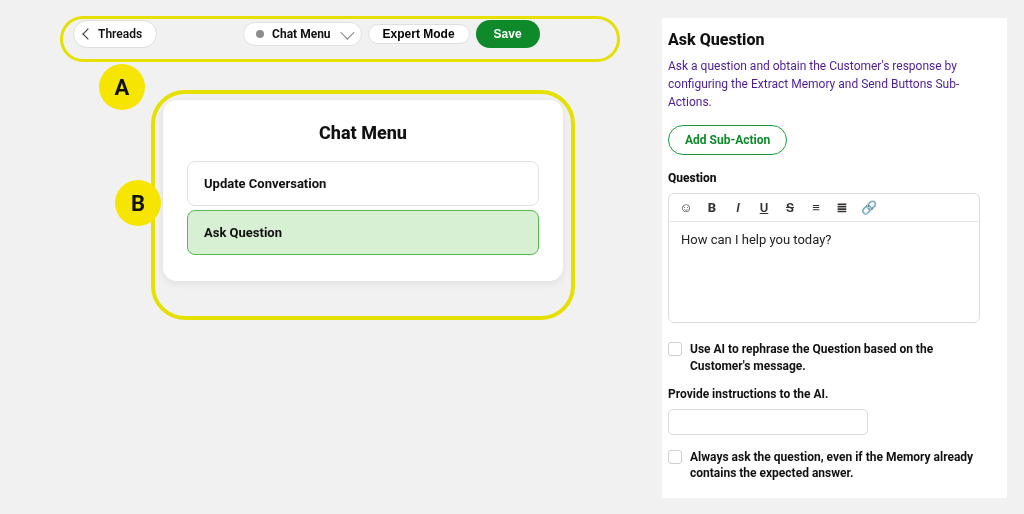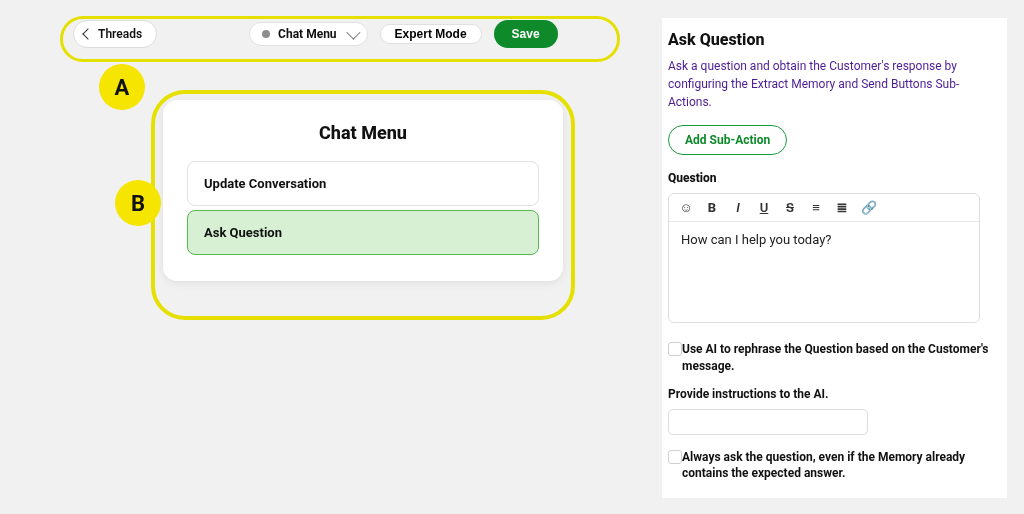--- a/index.html
+++ b/index.html
@@ -16,21 +16,21 @@
   .canvas {
     position: absolute;
     left: 55px; top: 10px;
     width: 600px; height: 495px;
   }
   .topbar {
     position: relative;
     height: 48px;
     display: flex;
     align-items: center;
-    gap: 12px;
+    gap: 6px;
   }
   .topbar-ring {
     position: absolute;
     left: 5px; top: 6px;
     width: 560px; height: 46px;
     border: 3px solid #e5e000;
     border-radius: 30px;
     pointer-events: none;
   }
   .back-chip {
@@ -192,20 +192,21 @@
   .tb-u { text-decoration: underline; }
   .tb-s { text-decoration: line-through; }
   .editor-body {
     padding: 10px 12px;
     min-height: 100px;
     font-size: 13px;
     color: #222;
   }
   .chk-row {
     display: flex;
+    gap: 8px;
     font-size: 12px;
     font-weight: 700;
     margin-bottom: 12px;
     align-items: flex-start;
     line-height: 1.4;
   }
   .chk {
     width: 14px; height: 14px;
     border: 1.5px solid #cfcfcf;
     border-radius: 3px;

